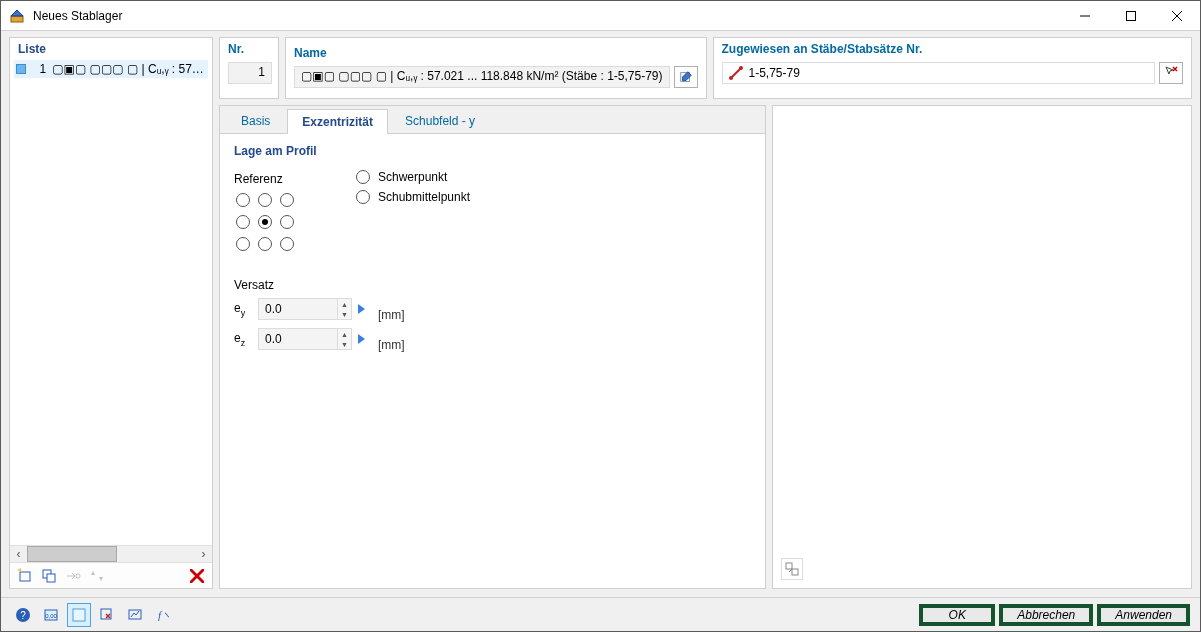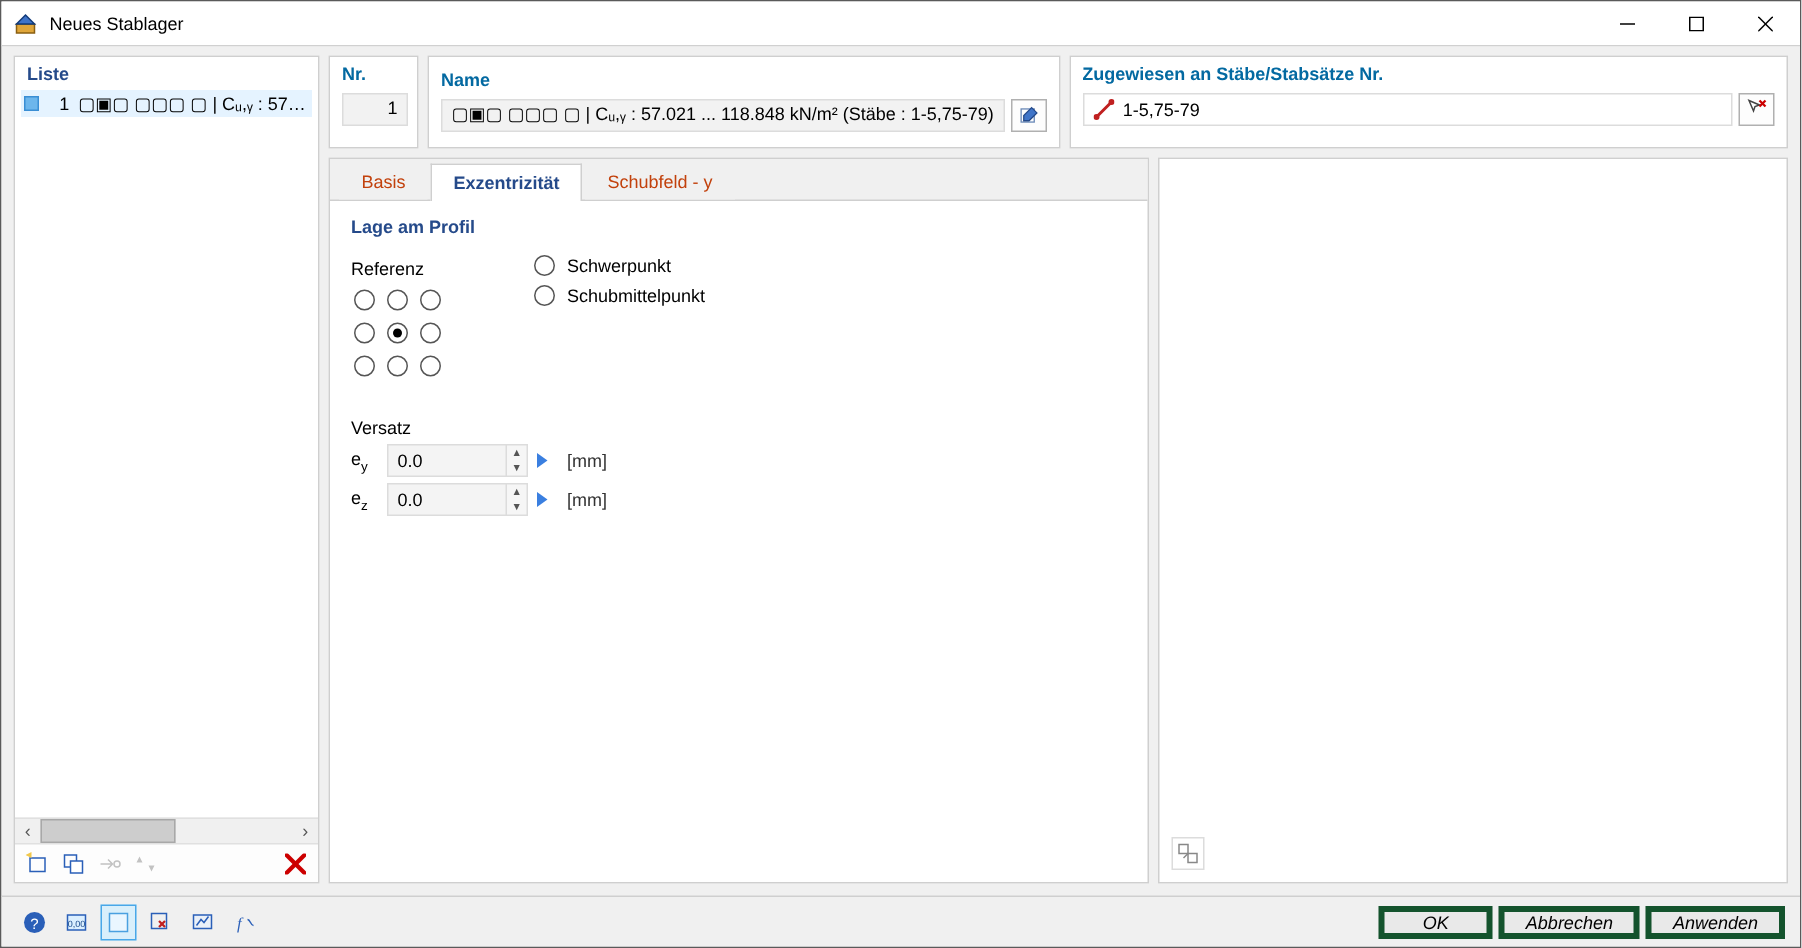--- a/index.html
+++ b/index.html
@@ -243,21 +243,21 @@
     background:#f0f0f0;
     padding: 0 6px;
     border-bottom:1px solid #cfcfcf;
   }
   .tab {
     padding: 5px 14px;
     border:1px solid transparent;
     border-bottom:none;
     margin-right:2px;
     position:relative;
-    color:#c2410c;
+    color:#0369a1;
     background:#f0f0f0;
     font-size:12px;
   }
   .tab.active {
     background:#fff;
     border-color:#cfcfcf;
     top:1px;
     font-weight:600;
     color:#254a8a;
   }
@@ -334,21 +334,21 @@
   }
   .spinner div { flex:1; display:flex; align-items:center; justify-content:center; font-size:7px; color:#555; }
   .play {
     width:0; height:0;
     border-left:7px solid #3a7fe0;
     border-top:5px solid transparent;
     border-bottom:5px solid transparent;
     margin-left:4px;
     cursor:pointer;
   }
-  .unit { margin-left:6px; color:#333; }
+  .unit { margin-left:6px; color:#333;margin-top:12px; }
 
   
   .bottom-bar {
     height: 34px;
     border-top: 1px solid #cfcfcf;
     background:#f0f0f0;
     display:flex;
     align-items:center;
     padding: 0 10px;
     gap:4px;

